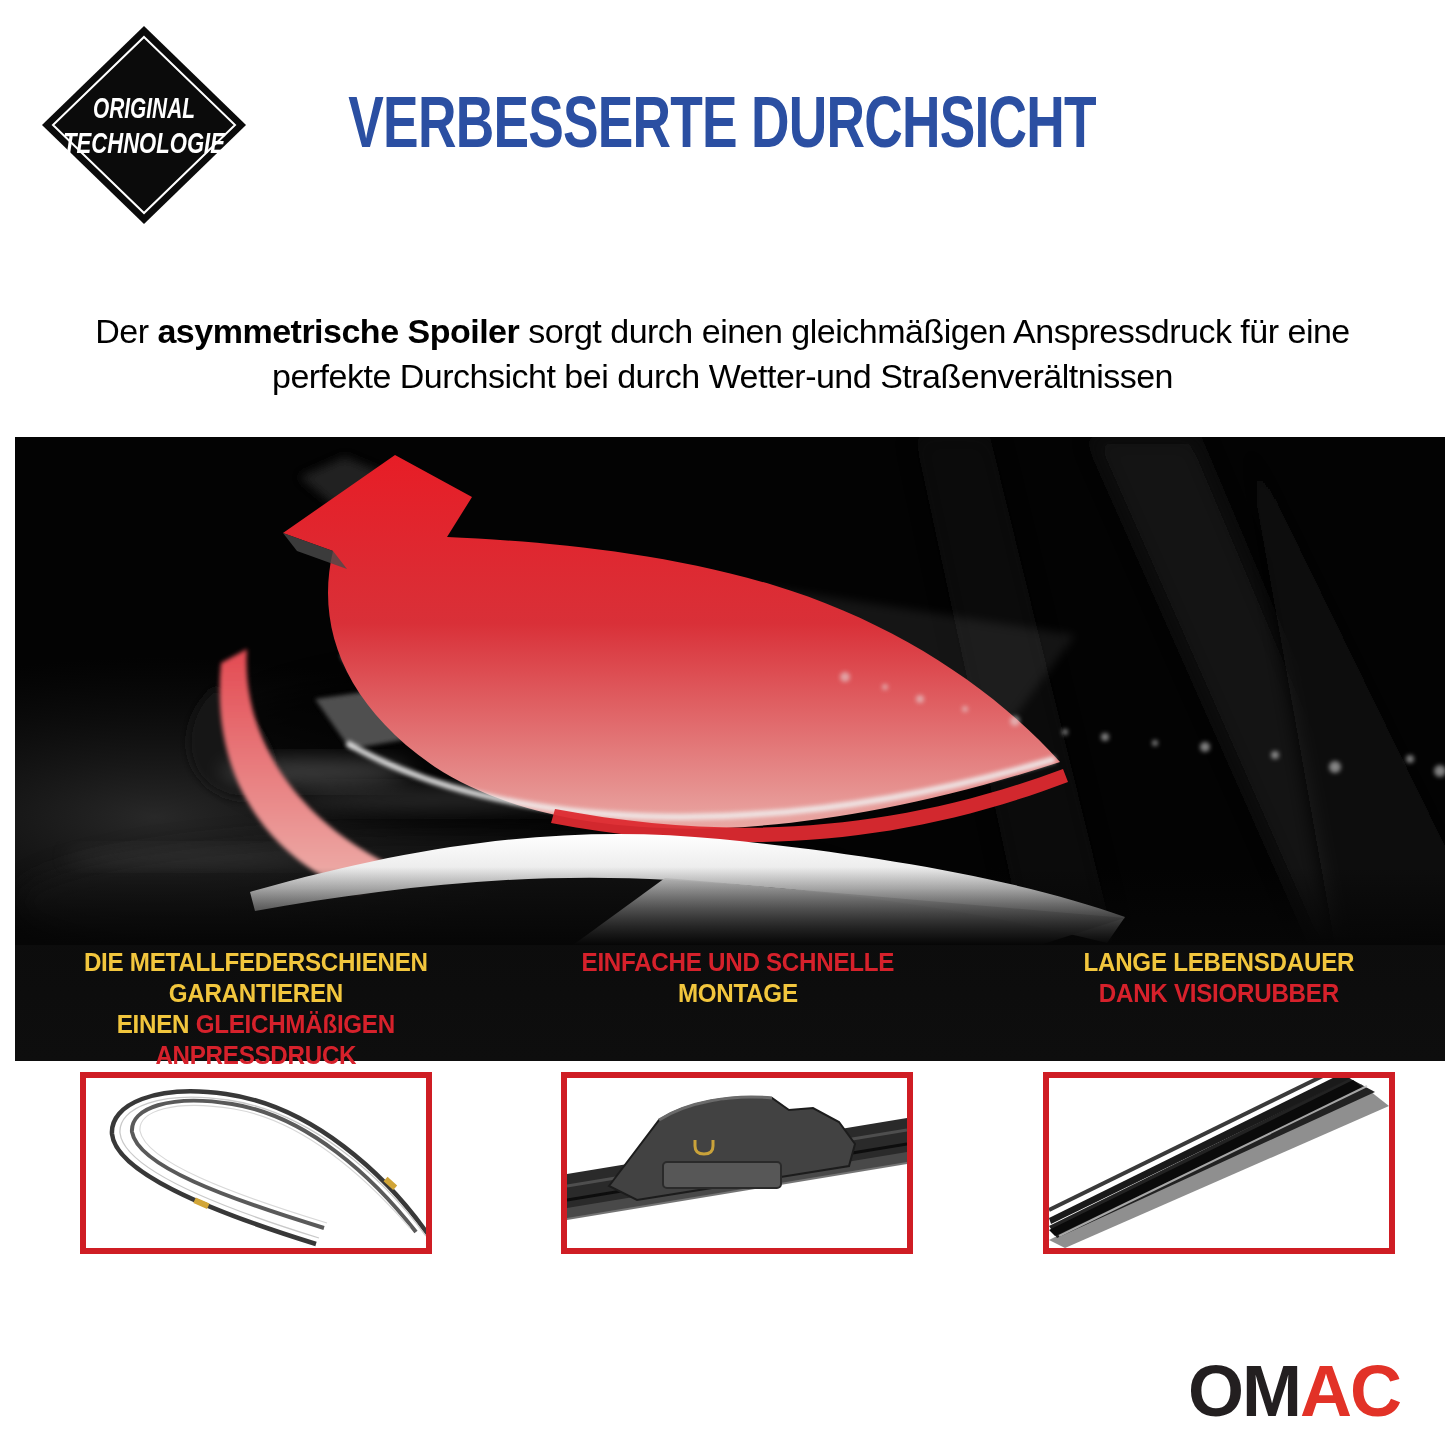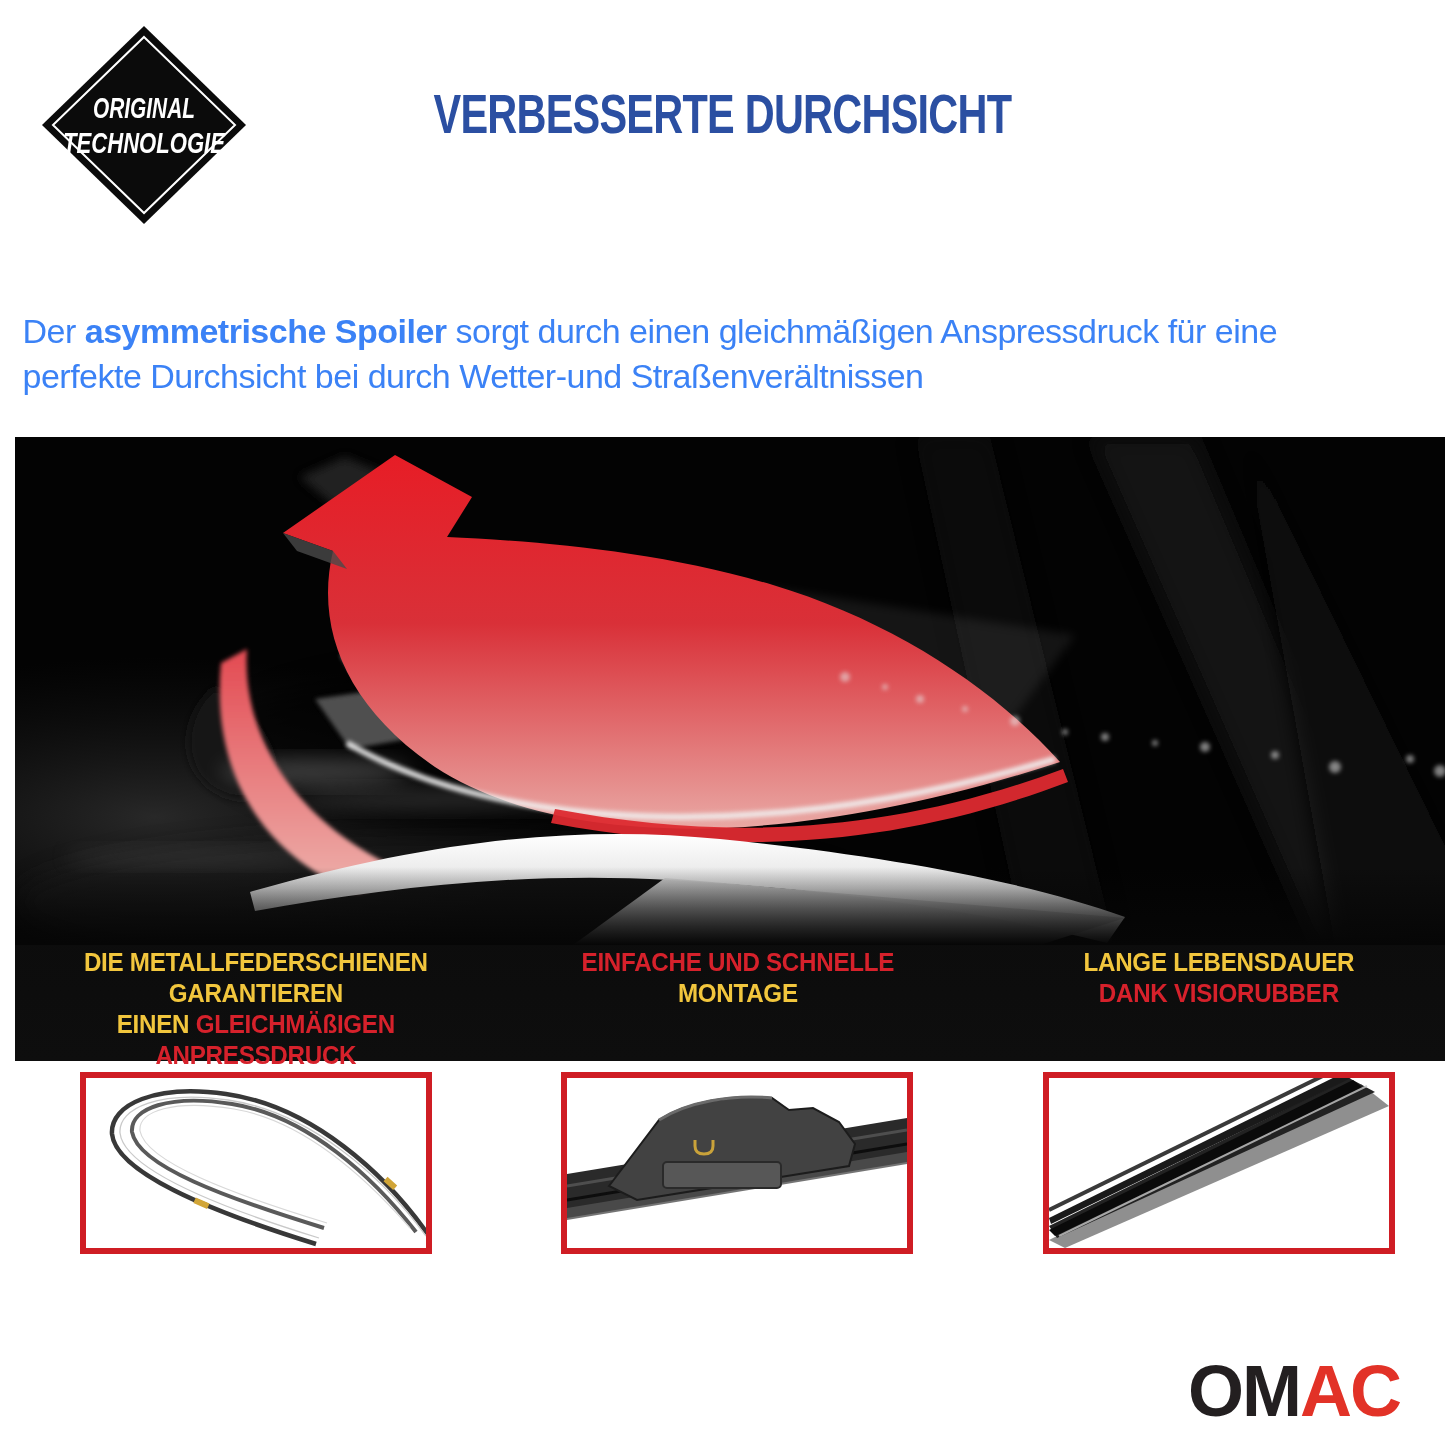--- a/index.html
+++ b/index.html
@@ -4,26 +4,26 @@
 <style>
   * { margin:0; padding:0; box-sizing:border-box; }
   html,body { width:1445px; height:1445px; background:#fff; font-family:"Liberation Sans", sans-serif; overflow:hidden; }
   .page { position:relative; width:1445px; height:1445px; background:#fff; }
 
   
   .badge { position:absolute; left:38px; top:22px; width:212px; height:206px; }
 
   
   .title { position:absolute; left:0; top:86px; width:100%; text-align:center;
-           font-size:56px; font-weight:bold; line-height:1; color:#2b4fa2; }
+           font-size:72px; font-weight:bold; line-height:1; color:#2b4fa2; }
   .title .squeeze { display:inline-block; transform:scaleX(.74); transform-origin:center; white-space:nowrap; letter-spacing:-1px; }
 
   
   .intro { position:absolute; top:309px; left:50%; transform:translateX(-50%); width:1400px;
-           font-size:34px; line-height:45px; letter-spacing:-0.5px; color:#3b82f6; }
+           text-align:center; font-size:34px; line-height:45px; letter-spacing:-0.5px; color:#000000; }
   .intro b { font-weight:bold; }
 
   
   .dark { position:absolute; left:15px; top:437px; width:1445px; height:624px;
           background:linear-gradient(180deg,#000 0%,#050505 40%,#0c0c0c 78%,#0e0e0e 100%); }
   .hero { position:absolute; left:0; top:0; width:1445px; height:508px; display:block; }
 
   .features { position:absolute; left:0; top:510px; width:100%;
               display:grid; grid-template-columns:1fr 1fr 1fr; }
   .feature { text-align:center; font-weight:bold; font-size:26px; line-height:31px;

